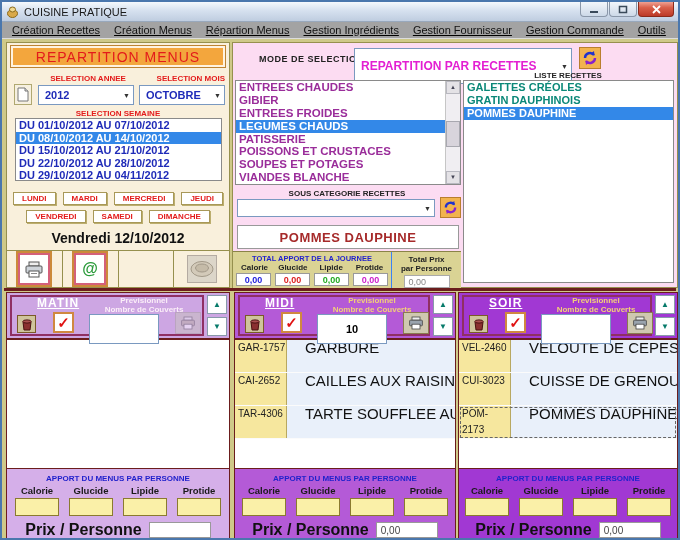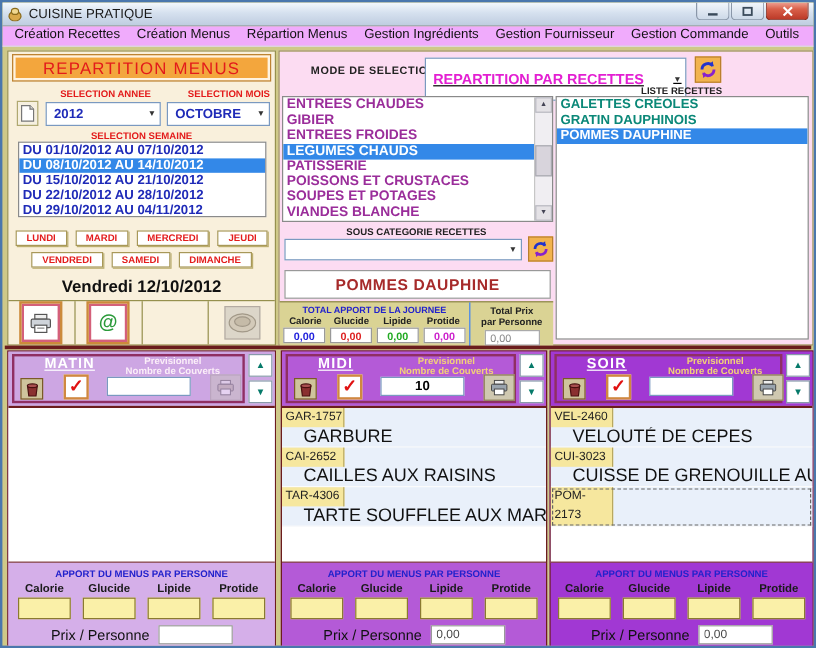--- a/index.html
+++ b/index.html
@@ -15,22 +15,22 @@
   .title-text { flex:1; font-size:11px; color:#1a1a1a; }
   .winbtns { display:flex; gap:1px; align-self:flex-start; }
   .wbtn { width:28px; height:15px; border:1px solid #8a97a9; border-top:none;
           border-radius:0 0 4px 4px; background:linear-gradient(#f2f6fb,#cdd9e8);
           display:flex; align-items:center; justify-content:center; }
   .wbtn svg { display:block; }
   .wbtn.close { width:36px; background:linear-gradient(#efa192,#d9604a 40%,#bc3a28);
                 border-color:#8a2a1a; }
 
   
-  .menubar { height:17px; background:#f0abfc; border-bottom:1px solid #dcdcdc;
-             display:flex; padding-left:3px; }
+  .menubar { height:17px; background:#a3a3a3; border-bottom:1px solid #dcdcdc;
+             display:flex; align-items:center; padding-left:3px;text-decoration:underline; }
   .menu-item { font-size:11px; color:#111; padding:1px 7px; white-space:nowrap; }
 
   
   .content { position:absolute; top:38px; left:2px; right:2px; bottom:2px; background:#cfc989; }
   .hline { position:absolute; left:0; right:0; top:248px; height:3px; background:#6b1d1d; }
 
   
   .left-panel { position:absolute; left:2px; top:2px; width:224px; height:246px;
                 background:#f9f0dc; border:1px solid #96904e; }
   .lp-title { margin:3px 4px 0; height:21px; background:var(--c-orange,#f3a63d);
@@ -70,21 +70,21 @@
                 outline:2px solid #cc8a3a; display:flex; align-items:center; justify-content:center; }
   .at-glyph { color:#2a9a3a; font-weight:bold; font-size:16px; }
   .plate-btn { width:30px; height:28px; background:#d8d2c6; border:1px solid #a8a098;
                display:flex; align-items:center; justify-content:center; opacity:.85; }
 
   
   .pink-area { position:absolute; left:228px; top:2px; width:446px; height:246px;
                background:var(--c-pink,#fcdcf2); border:1px solid #96904e; }
   .mode-lbl { position:absolute; left:26px; top:11px; font-size:9px; font-weight:bold;
               color:#222; letter-spacing:.5px; }
-  .mode-dd { position:absolute; left:121px; top:5px; width:218px; height:36px;text-decoration:underline; }
+  .mode-dd { position:absolute; left:121px; top:5px; width:218px; height:36px; }
   .mode-dd .dd-text { color:#e31fd2; font-size:12px; }
   .refresh-btn { background:#f2b34e; border:1px solid #b97f2e; display:flex;
                  align-items:center; justify-content:center; }
   .refresh1 { position:absolute; left:346px; top:4px; width:22px; height:22px; }
   .col-lbl { position:absolute; top:28px; font-size:8px; font-weight:bold; color:#222; text-align:center; }
   .lbl-cat { left:0; width:228px;margin-top:24px; }
   .lbl-rec { left:228px; right:2px; }
   .catlist { position:absolute; left:2px; top:37px; width:226px; height:105px;
              background:#fff; border:1px solid #8a8a8a; display:flex; }
   .catitems { flex:1; overflow:hidden; }
@@ -136,46 +136,46 @@
   .mbox { position:absolute; left:3px; top:2px; right:25px; bottom:2px; border:2px solid #8f2f63; }
   .mname { position:absolute; left:30px; top:3px; color:#fff; font-weight:bold; font-size:12px;
            text-decoration:underline; letter-spacing:1px; }
   .mprev { position:absolute; left:82px; top:3px; width:110px; text-align:center;
            font-size:8px; font-weight:bold; color:var(--prev); line-height:9px; }
   .mtrash { position:absolute; left:10px; top:22px; width:19px; height:18px; background:#cfc49c;
             border:1px solid #7a5a28; display:flex; align-items:center; justify-content:center; }
   .mcheck { position:absolute; left:46px; top:19px; width:21px; height:21px; background:#fff;
             border:2px solid #d08840; color:#e01212; font-size:15px; font-weight:bold;
             line-height:17px; text-align:center; }
-  .minput { position:absolute; left:82px; top:21px; width:70px; height:16px; background:#fff;
+  .minput { position:absolute; left:82px; top:21px; width:70px; height:30px; background:#fff;
             border:1px solid #7a99c0; font-size:11px; font-weight:bold; text-align:center;
             font-family:"Liberation Sans",sans-serif; }
   .mprint { position:absolute; left:168px; top:19px; width:26px; height:22px; background:#cfc8b0;
             border:1px solid #8a7a50; display:flex; align-items:center; justify-content:center; }
   .mprint.off { background:#c8c4bc; border-color:#a8a49c; opacity:.5; }
   .mspin { position:absolute; right:2px; top:2px; width:20px; height:41px; display:flex;
            flex-direction:column; justify-content:space-between; }
   .spinbtn { height:19px; background:#fff; border:1px solid #8899aa; color:#067a6a;
              font-size:8px; text-align:center; line-height:17px; }
   .mlist { height:131px; background:#fff; border-top:2px solid #6b1d1d; border-bottom:1px solid #6b1d1d;
            overflow:hidden; }
-  .mrow { display:flex; height:33px; background:#e9f0fa; border-bottom:1px solid #fbfbfb;flex-direction:column; }
+  .mrow { display:flex; height:33px; background:#e9f0fa; border-bottom:1px solid #fbfbfb; }
   .mcode { width:52px; flex:none; background:#f6e79e; border-right:1px solid #b8a860;
            font-size:10px; line-height:16px; padding-left:3px; color:#222; }
   .mlabel { flex:1; font-size:15px; line-height:16px; padding-left:18px; color:#111;
             white-space:nowrap; overflow:hidden; }
   .mrow.focus { outline:1px dashed #666; outline-offset:-2px; }
   .mbottom { height:71px; background:var(--pb); text-align:center; }
   .ap-title { font-size:8px; font-weight:bold; color:#2222cc; padding-top:5px; }
   .ap-cols { display:flex; justify-content:center; gap:11px; margin-top:2px; }
   .ap-col { font-size:9.5px; font-weight:bold; color:#1a1a1a; width:43px; }
   .ap-boxes { display:flex; justify-content:center; gap:10px; margin-top:2px; }
   .ap-box { width:44px; height:18px; background:#faf0a8; border:1px solid #8a7a30; }
   .ap-prix { margin-top:5px; display:flex; justify-content:center; align-items:center; gap:7px; }
-  .ap-prix-lbl { font-size:12px; font-weight:normal; color:#111; }
+  .ap-prix-lbl { font-size:16px; font-weight:bold; color:#111; }
   .ap-prix-box { width:62px; height:16px; background:#fff; border:1px solid #999; font-size:10px;
                  color:#444; text-align:left; padding:0 4px; line-height:14px;
                  font-family:"Liberation Sans",sans-serif; }
 </style>
 </head>
 <body>
 
 <div class="window">
 
   <div class="titlebar">

